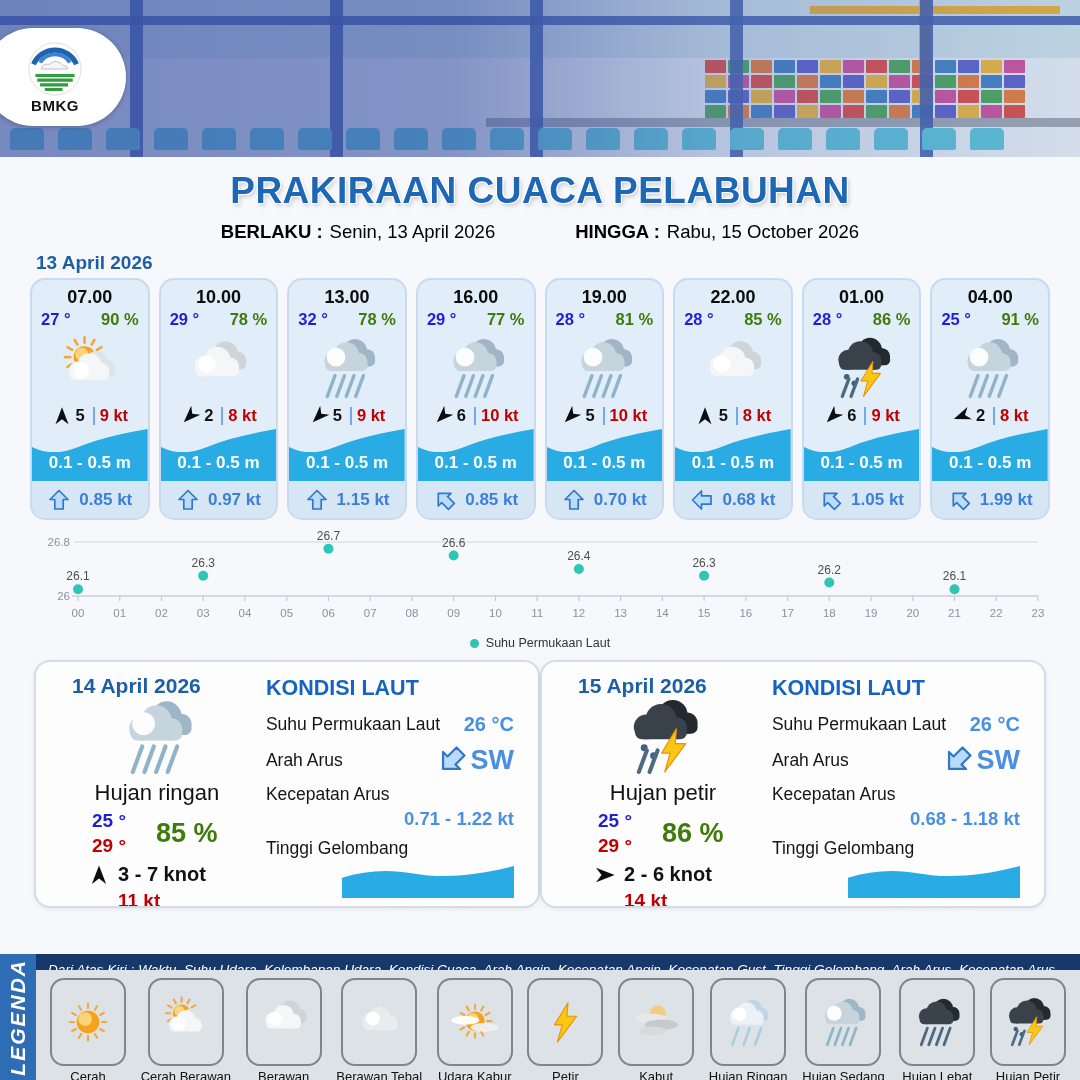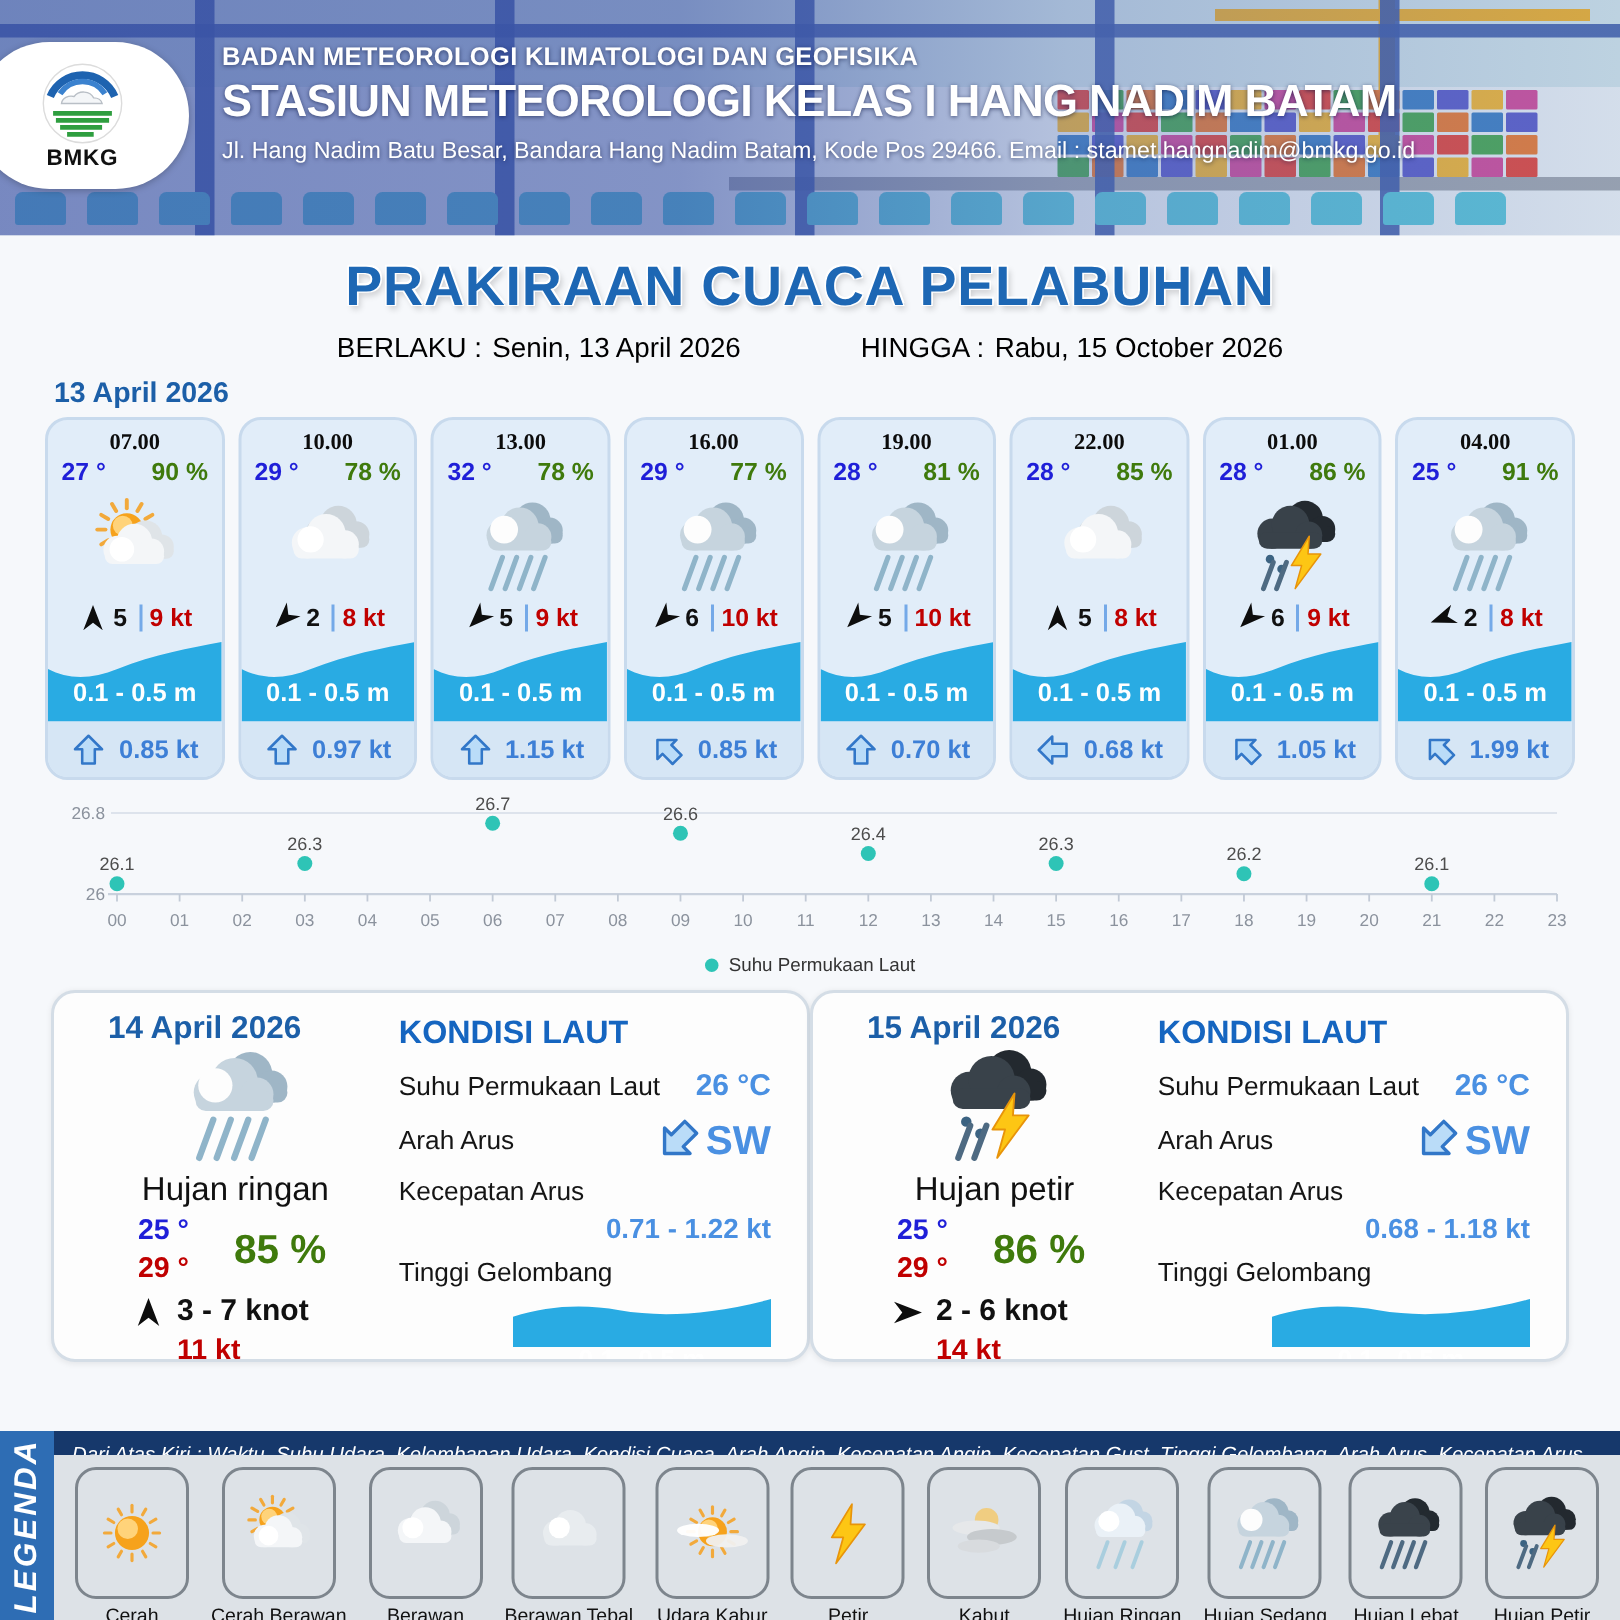--- a/index.html
+++ b/index.html
@@ -25,27 +25,27 @@
   .hdr-org{font-size:17px;font-weight:bold;letter-spacing:.2px;}
   .hdr-station{font-size:30px;font-weight:bold;letter-spacing:-.5px;margin-top:3px;}
   .hdr-addr{font-size:15.5px;margin-top:7px;}
 
   
   .main-title{margin-top:13px;text-align:center;font-size:37px;font-weight:800;color:#1d67b4;letter-spacing:.5px;
     text-shadow:-1px -1px 0 #fff,1px -1px 0 #fff,-1px 1px 0 #fff,1px 1px 0 #fff,2px 3px 4px rgba(0,0,0,.18);}
   .sub-title{text-align:center;font-size:28px;font-weight:bold;color:#4d93dd;margin-top:2px;
     text-shadow:-1px -1px 0 #fff,1px -1px 0 #fff,-1px 1px 0 #fff,1px 1px 0 #fff,1px 2px 3px rgba(0,0,0,.12);}
   .validity{display:flex;justify-content:center;gap:80px;font-size:18.5px;margin-top:9px;color:#000;}
-  .vl{font-weight:normal;margin-right:7px;text-align:center;}
+  .vl{font-weight:bold;margin-right:7px;text-align:center;}
   .date-label{font-size:19px;font-weight:bold;color:#1c5fa8;margin:9px 0 4px 36px;}
 
   
   .cards-row{display:flex;gap:9px;margin:0 30px;height:242px;}
   .fcard{flex:1;min-width:0;background:#e1edf9;border:2px solid #c8daed;border-radius:15px;overflow:hidden;display:flex;flex-direction:column;align-items:center;}
-  .f-time{font-size:15px;font-weight:bold;color:#0c0c0c;margin-top:7px;font-family:Liberation Serif, serif;}
+  .f-time{font-size:18px;font-weight:bold;color:#0c0c0c;margin-top:7px;}
   .f-th{width:100%;display:flex;justify-content:space-between;padding:2px 9px 0;box-sizing:border-box;font-size:16.5px;font-weight:bold;}
   .f-temp{color:#1f1fd8;}
   .f-hum{color:#3f7a0c;margin-left:12px;}
   .f-icon{height:74px;margin-top:2px;display:flex;align-items:center;}
   .f-wind{display:flex;align-items:center;font-size:16.5px;font-weight:bold;margin-top:1px;}
   .f-wn{color:#111;margin-left:4px;}
   .f-sep{width:0;height:18px;border-left:2.5px solid #74a9e8;margin:0 5px 0 8px;}
   .f-gust{color:#c00000;}
   .wave-block{margin-top:auto;width:100%;position:relative;height:56px;}
   .wave-block svg{position:absolute;inset:0;width:100%;height:100%;}
@@ -196,25 +196,20 @@
     </div>
     <div class="logo-pill">
       <svg width="56" height="56" viewBox="0 0 60 60">
         <circle cx="30" cy="30" r="28" fill="#ffffff" stroke="#dcdcdc"></circle>
         <path d="M7 25 A25 25 0 0 1 53 25" stroke="#1e63b0" stroke-width="5.5" fill="none"></path>
         <path d="M14 23 A19 19 0 0 1 46 23" stroke="#3b82cf" stroke-width="4" fill="none"></path>
         <path d="M15 30 a7 6 0 0 1 9-5 a8 7 0 0 1 14 1 a6 5 0 0 1 6 4 Z" fill="#f4f6f8" stroke="#b9bfc6" stroke-width="1"></path>
         <path d="M9 37 H51 M11 42 H49 M14 47 H44 M19 52 H38" stroke="#2e9e3f" stroke-width="3.4"></path>
       </svg>
       <div class="logo-text">BMKG</div>
-    </div>
-    <div class="hdr-text">
-      <div class="hdr-org">BADAN METEOROLOGI KLIMATOLOGI DAN GEOFISIKA</div>
-      <div class="hdr-station">STASIUN METEOROLOGI KELAS I HANG NADIM BATAM</div>
-      <div class="hdr-addr">Jl. Hang Nadim Batu Besar, Bandara Hang Nadim Batam, Kode Pos 29466. Email : stamet.hangnadim@bmkg.go.id</div>
     </div>
   </header>
 
   <div class="main-title">PRAKIRAAN CUACA PELABUHAN</div>
   <div class="validity">
     <div><span class="vl">BERLAKU :</span><span>Senin, 13 April 2026</span></div>
     <div><span class="vl">HINGGA :</span><span>Rabu, 15 October 2026</span></div>
   </div>
   <div class="date-label">13 April 2026</div>
 

